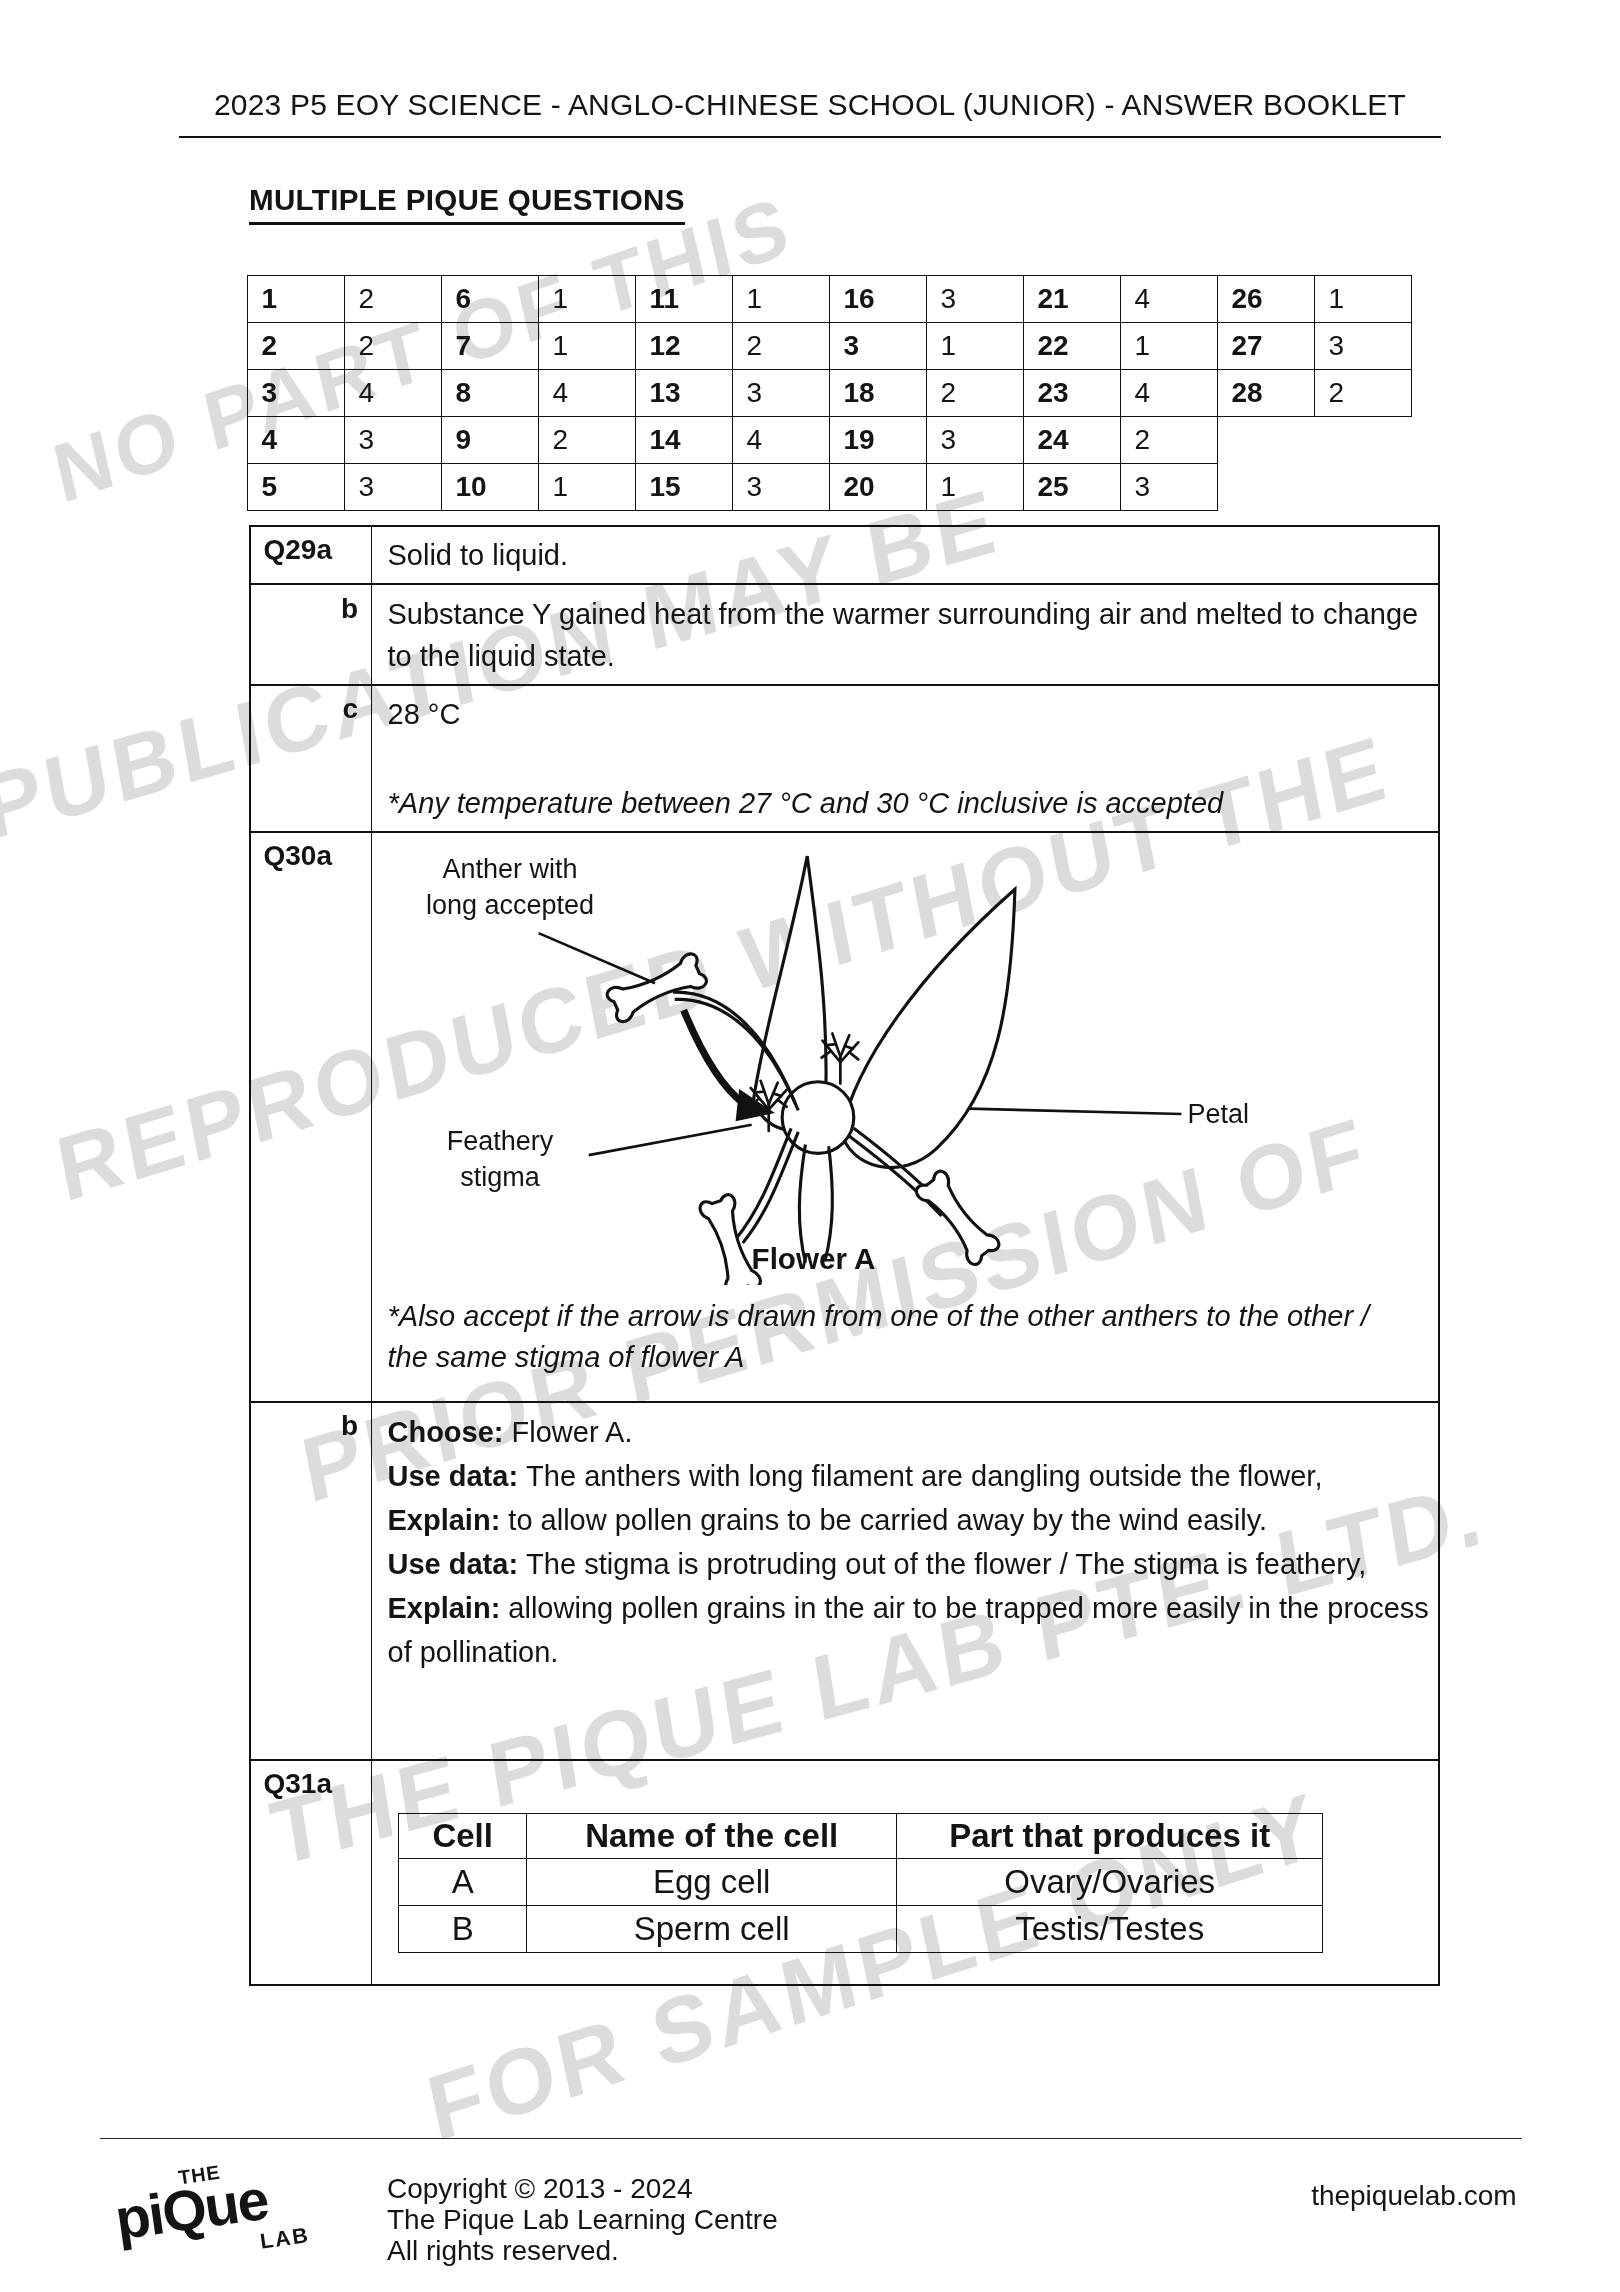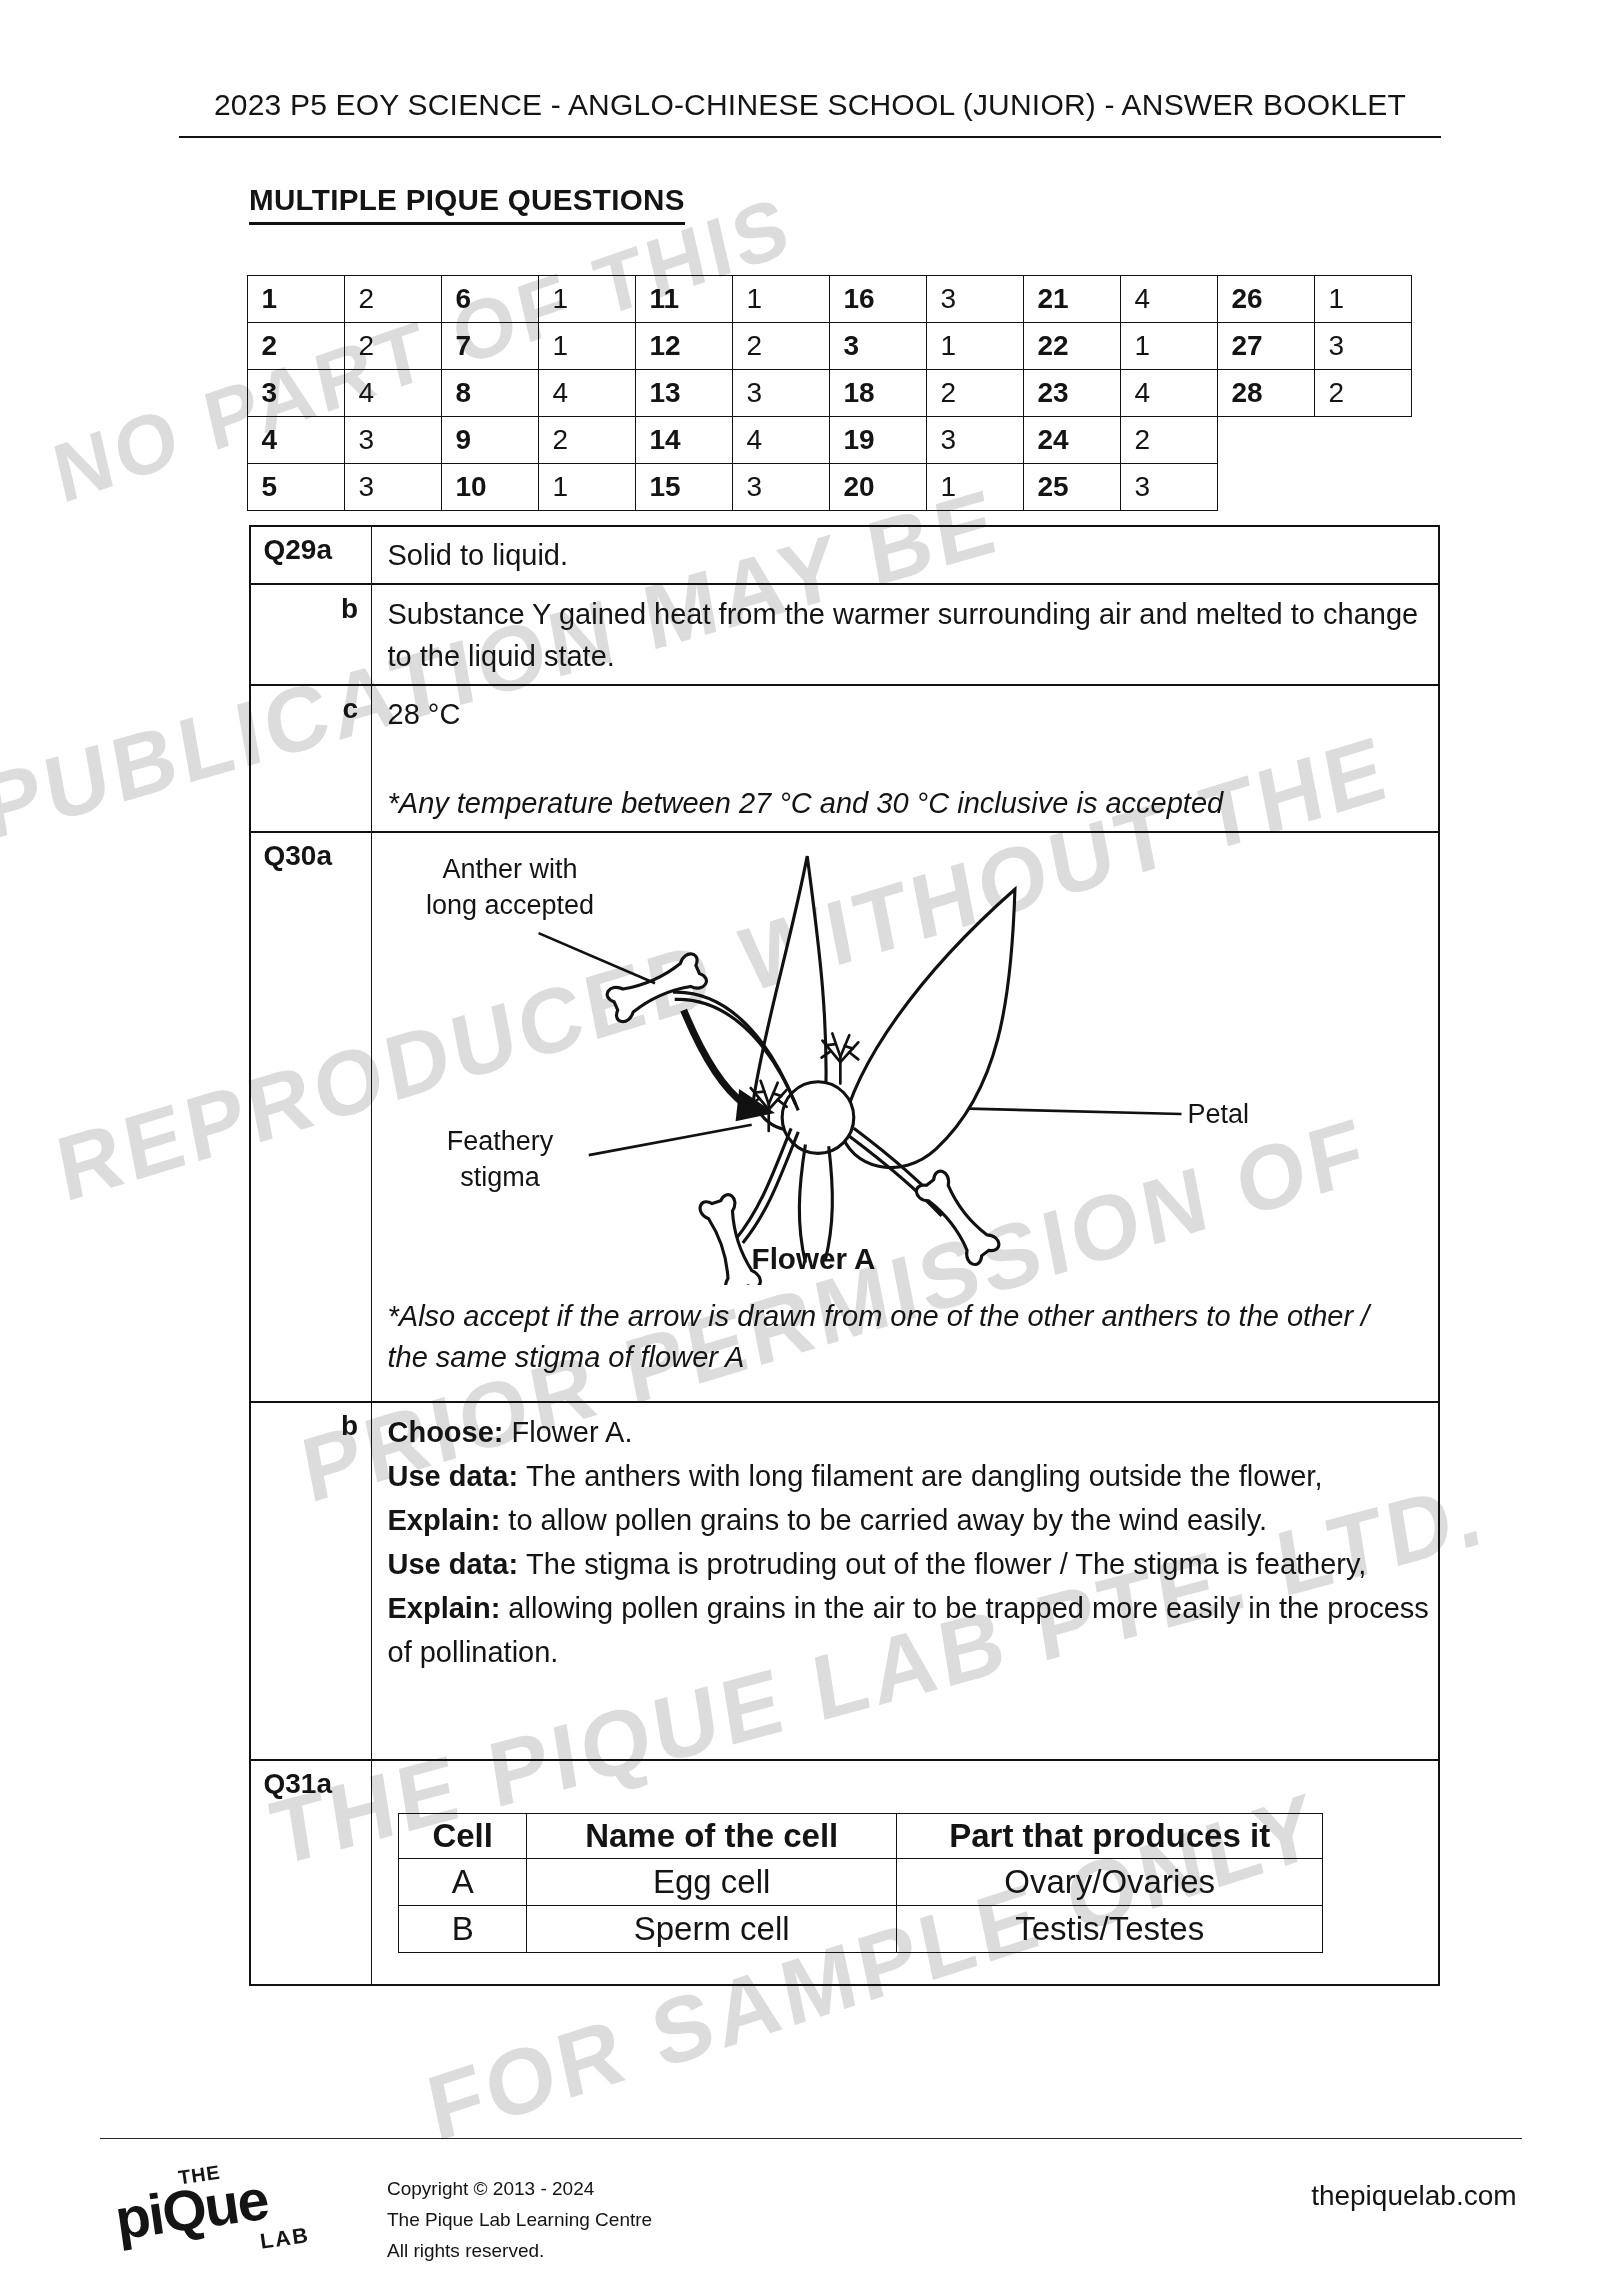--- a/index.html
+++ b/index.html
@@ -102,21 +102,21 @@
     position:absolute; left:100px; top:2138px; width:1422px;
     border-top:1.8px solid #2a2a2a; display:flex; align-items:flex-start; z-index:1;
   }
   .logo {
     position:relative; width:224px; height:103px; margin:23px 0 0 16px;
     transform:rotate(-8deg);
   }
   .logo-the   { position:absolute; left:68px;  top:-1.8px; font-weight:900; font-size:19.7px; letter-spacing:0.9px; }
   .logo-pique { position:absolute; left:0;     top:9px; font-weight:900; font-size:57px; letter-spacing:-1.8px; }
   .logo-lab   { position:absolute; left:140px; top:72px; font-weight:900; font-size:21.5px; letter-spacing:1.8px; }
-  .copyright  { margin:34px 0 0 47px; font-size:19px; line-height:31px; }
+  .copyright  { margin:34px 0 0 47px; font-size:28px; line-height:31px; }
   .website    { margin:41px 5.4px 0 auto; font-size:28px; }
 </style>
 </head>
 <body>
 
 <div class="page">
 
   <div class="wm-layer">
     <div class="wm wm1">NO PART OF THIS</div>
     <div class="wm wm2">PUBLICATION MAY BE</div>

